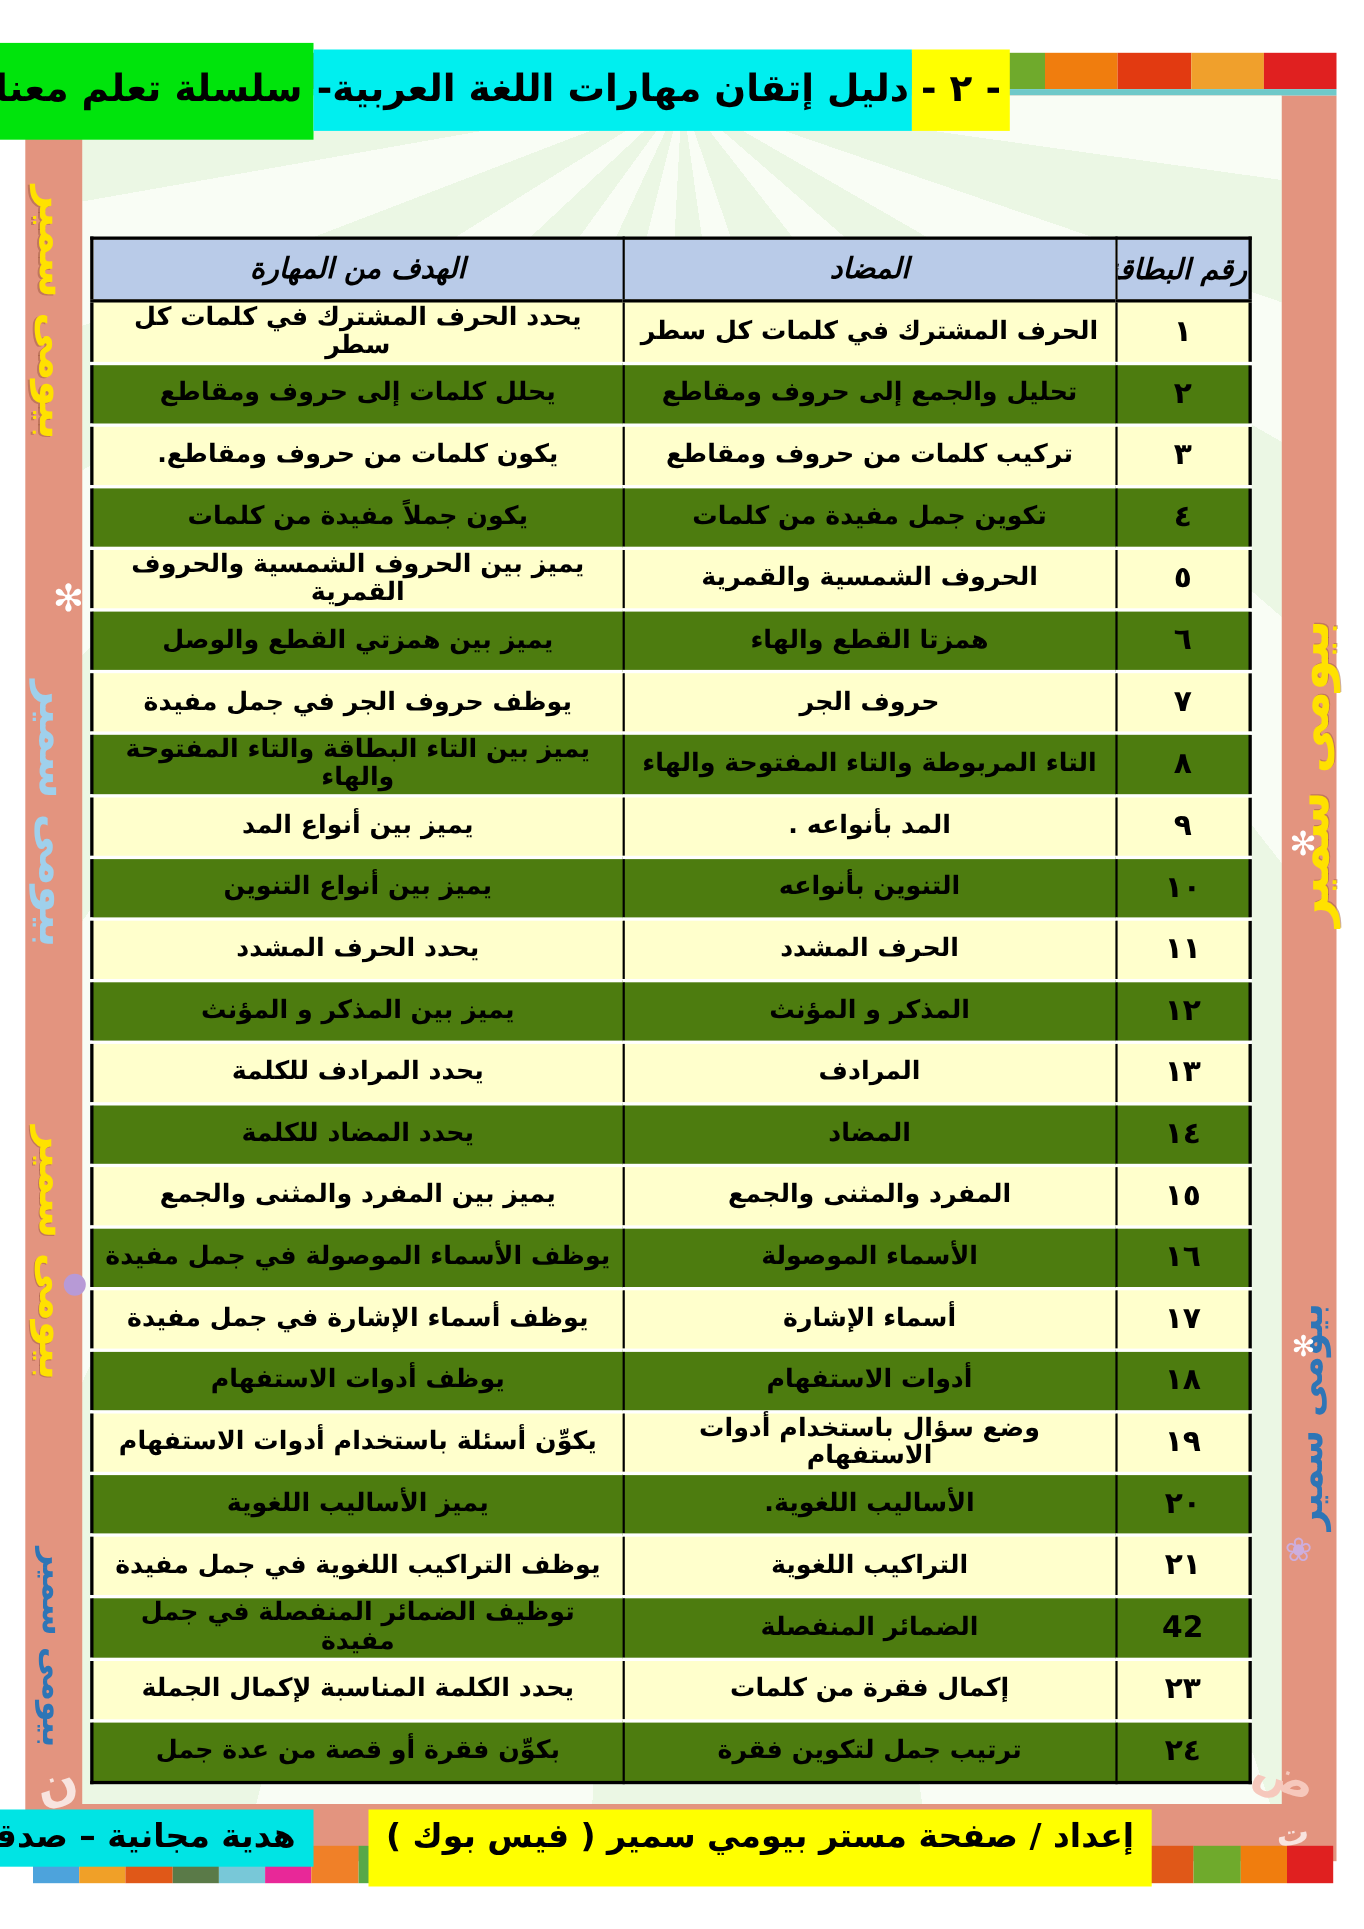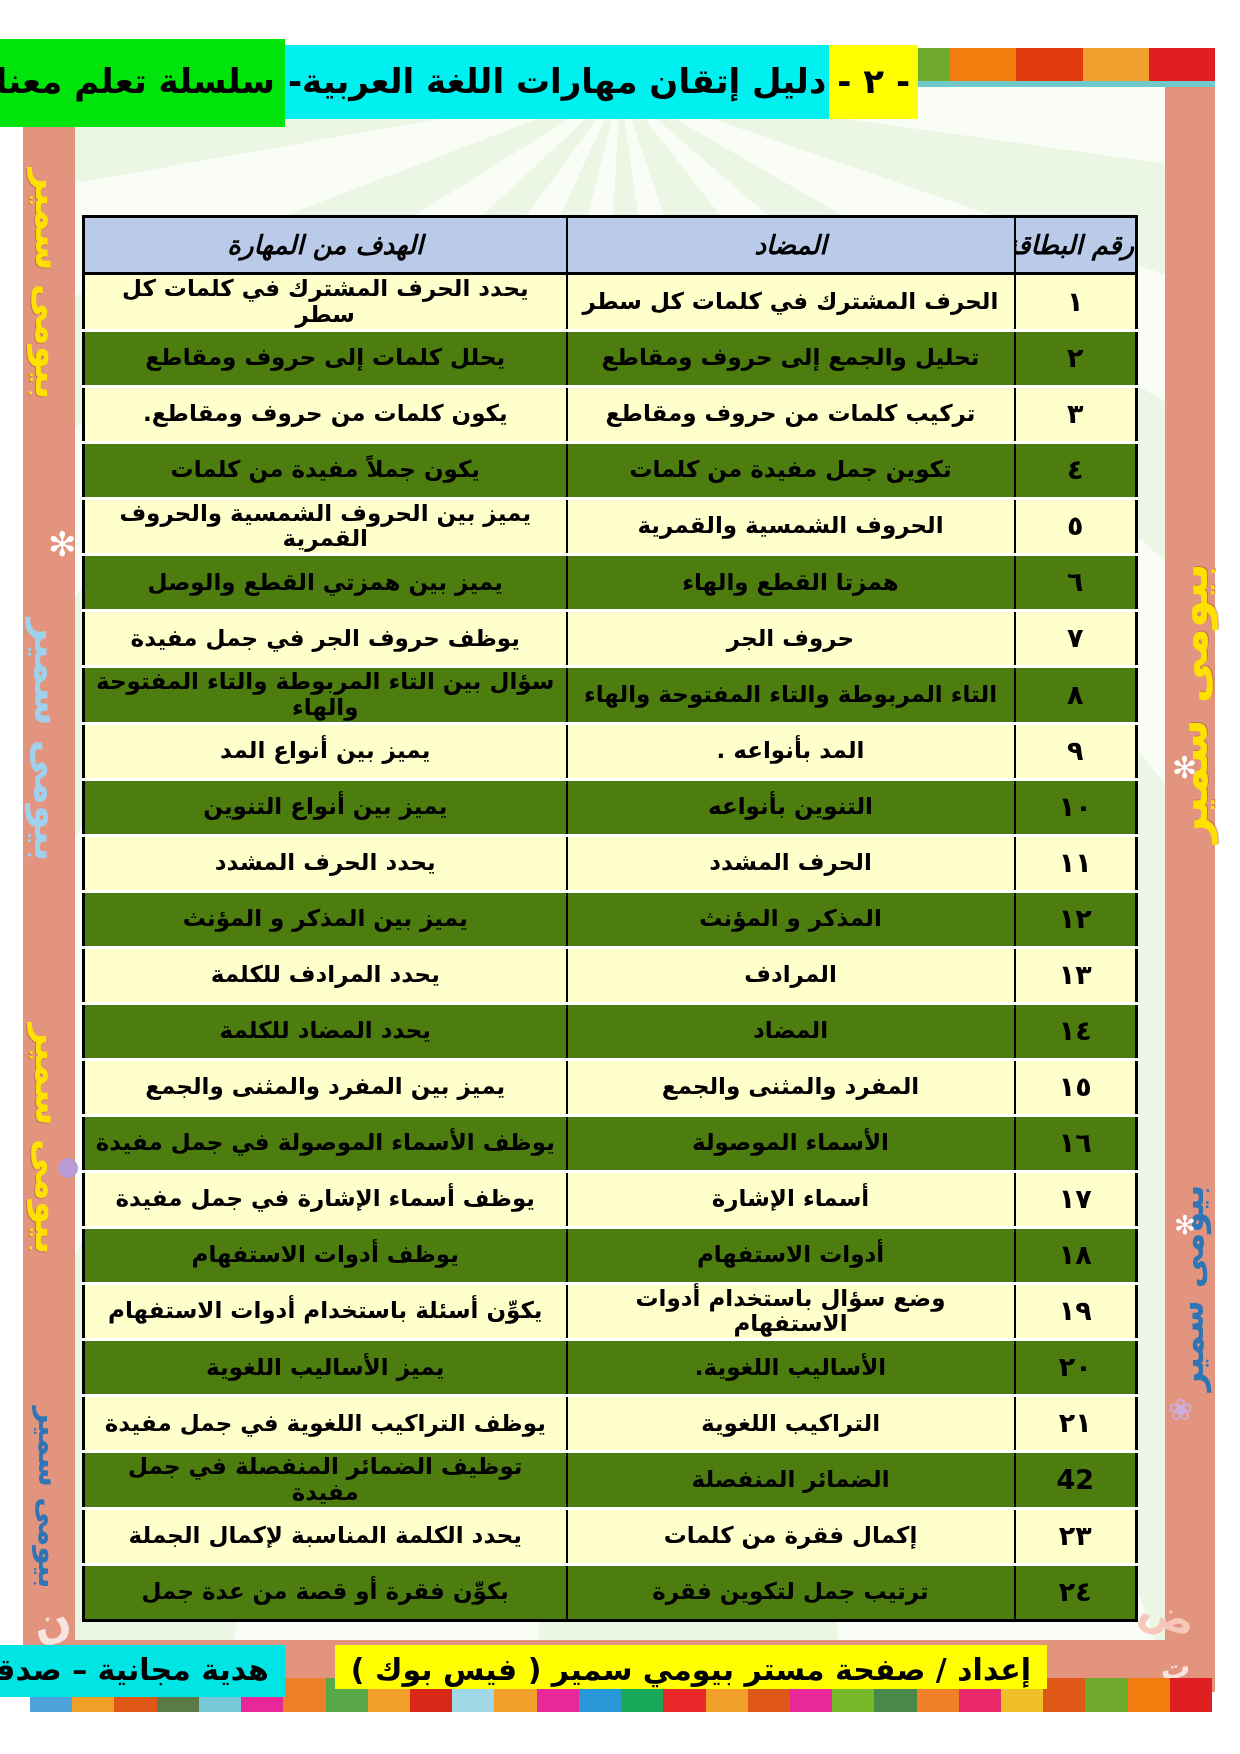--- a/index.html
+++ b/index.html
@@ -53,21 +53,21 @@
   }
   .index-table td.num { font-size:27px; }
   .index-table tr.odd  td { background:#ffffcc; }
   .index-table tr.even td { background:#4d7c0f; }
   
   .footer-line {
     position:absolute; top:1645px; left:82px; width:1053px; z-index:5;
     direction:rtl; text-align:right; padding-left:0; padding-right:88px; box-sizing:border-box;
     font-weight:bold; font-size:30px; white-space:nowrap; color:#000; line-height:1;
   }
-  .fl-credit { background:#ffff00; padding:10px 16px 4px; display:inline-block; }
+  .fl-credit { background:#ffff00; padding:10px 16px 30px; display:inline-block; }
   .fl-gap { display:inline-block; width:50px; }
   .fl-gift { background:#00e4e4; padding:10px 16px 12px; display:inline-block; }
   
   .vtext { position:absolute; z-index:2; font-weight:bold; white-space:nowrap; text-align:center; }
   .rot-l { transform:rotate(90deg); }
   .rot-r { transform:rotate(-90deg); }
   .c-yellow { color:#ffe100; text-shadow:1px 1px 0 rgba(160,90,60,.5); }
   .c-lblue  { color:#9fd0ec; }
   .c-blue   { color:#2e75b6; }
   .flower { position:absolute; z-index:2; color:#ffffff; }
@@ -152,21 +152,21 @@
           <td>يميز بين همزتي القطع والوصل</td>
         </tr>
         <tr class="odd">
           <td class="num">٧</td>
           <td>حروف الجر</td>
           <td>يوظف حروف الجر في جمل مفيدة</td>
         </tr>
         <tr class="even">
           <td class="num">٨</td>
           <td>التاء المربوطة والتاء المفتوحة والهاء</td>
-          <td>سؤال بين التاء المربوطة والتاء المفتوحة والهاء</td>
+          <td>يميز بين التاء البطاقة والتاء المفتوحة والهاء</td>
         </tr>
         <tr class="odd">
           <td class="num">٩</td>
           <td>المد بأنواعه .</td>
           <td>يميز بين أنواع المد</td>
         </tr>
         <tr class="even">
           <td class="num">١٠</td>
           <td>التنوين بأنواعه</td>
           <td>يميز بين أنواع التنوين</td>

